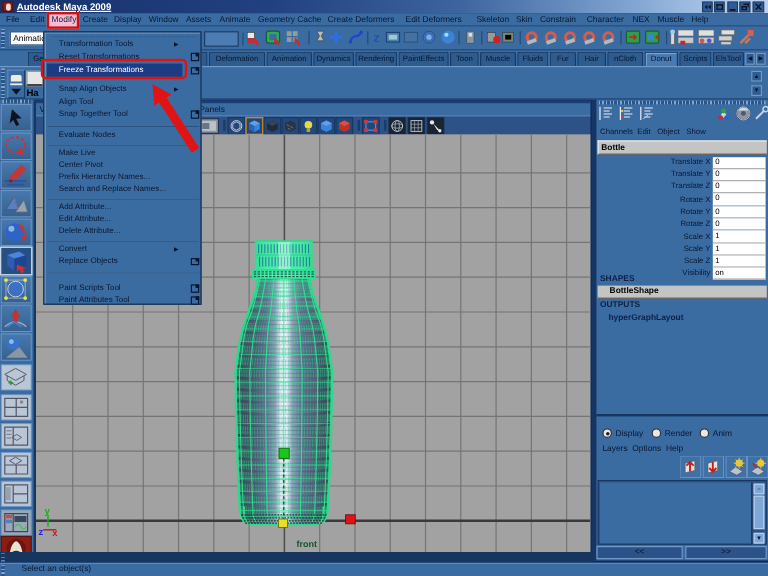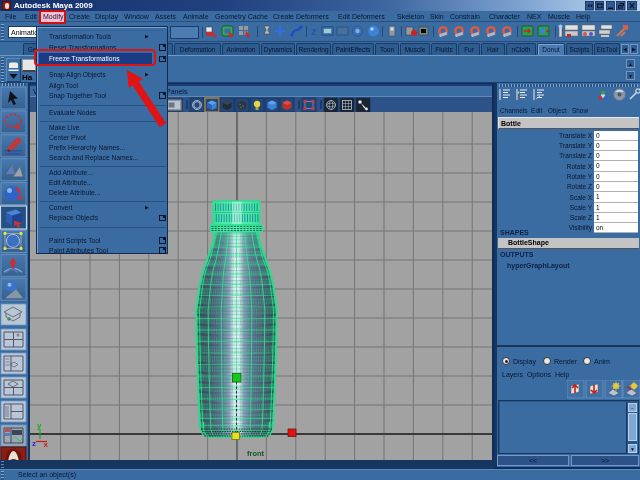--- a/index.html
+++ b/index.html
@@ -15,21 +15,21 @@
   .tab.active { background:#4a7ab2; box-shadow:inset 1px 1px 0 #7fa6cf; }
 </style>
 </head>
 <body>
 
 <div class="abs" id="titlebar" style="left:0;top:0;width:640px;height:11px;
   background:linear-gradient(90deg,#16326d 0%,#21407f 35%,#3d659f 60%,#7fa4d2 82%,#b9d1ec 97%);">
   <div class="abs" style="left:2px;top:1px;width:9px;height:9px;background:#8c1c14;border:1px solid #5a0e0a;">
     <div class="abs" style="left:2px;top:1px;width:4px;height:6px;background:#e8e0d0;border-radius:2px;"></div>
   </div>
-  <div class="abs" style="left:14px;top:1px;font-size:8px;font-weight:bold;color:#ffffff;letter-spacing:0px;">Autodesk Maya 2009</div>
+  <div class="abs" style="left:14px;top:1px;font-size:8px;font-weight:bold;color:#ffffff;letter-spacing:0px;text-decoration:underline;">Autodesk Maya 2009</div>
   <svg class="abs" style="left:585px;top:1px;" width="53" height="10" viewBox="0 0 53 10">
     <g fill="#2e5b94" stroke="#142c58" stroke-width="0.8">
       <rect x="0.5" y="0.5" width="8" height="8.5"></rect>
       <rect x="10.5" y="0.5" width="8" height="8.5"></rect>
       <rect x="21.5" y="0.5" width="8" height="8.5"></rect>
       <rect x="31.5" y="0.5" width="8.5" height="8.5"></rect>
       <rect x="42.5" y="0.5" width="9" height="8.5"></rect>
     </g>
     <g fill="#0a1428">
       <path d="M2,4.8 l2.2,-2 v4 z M7,2.8 l-2.2,2 l2.2,2 z" transform="translate(0.3,0)"></path>

